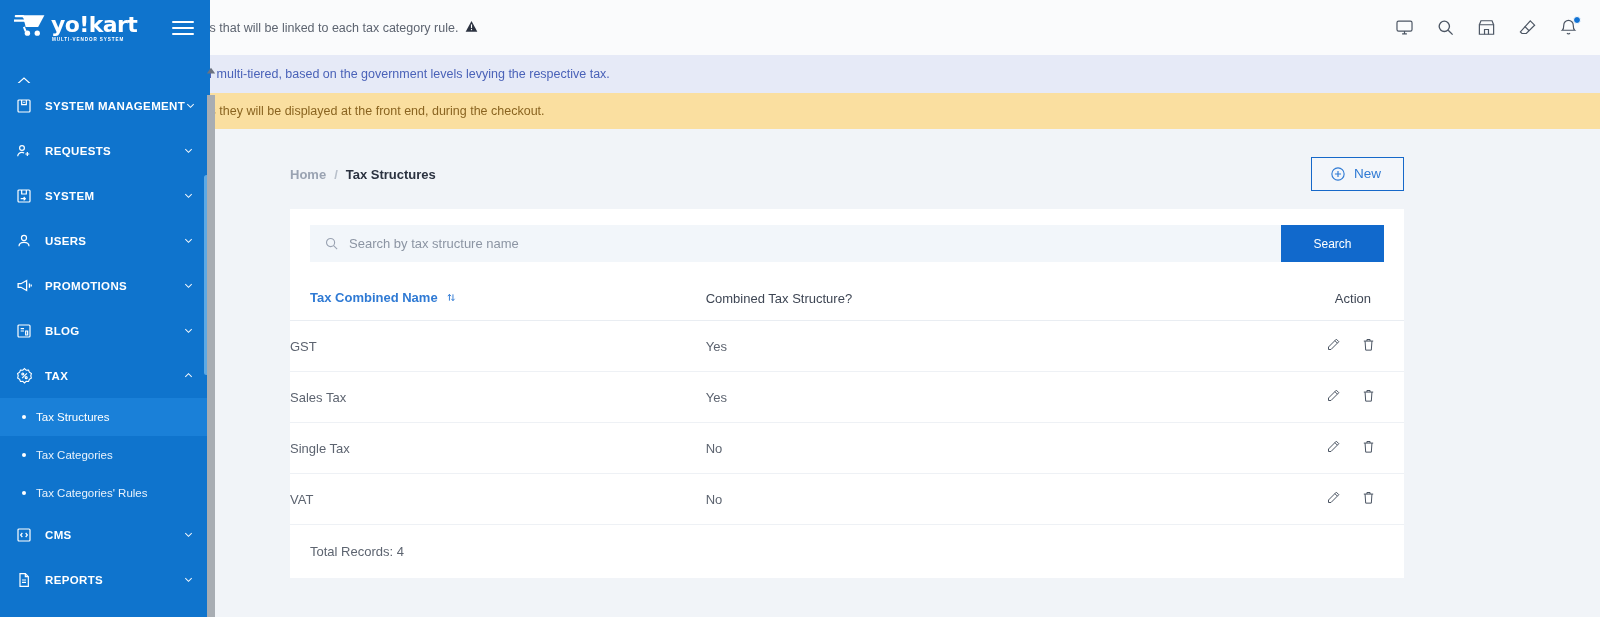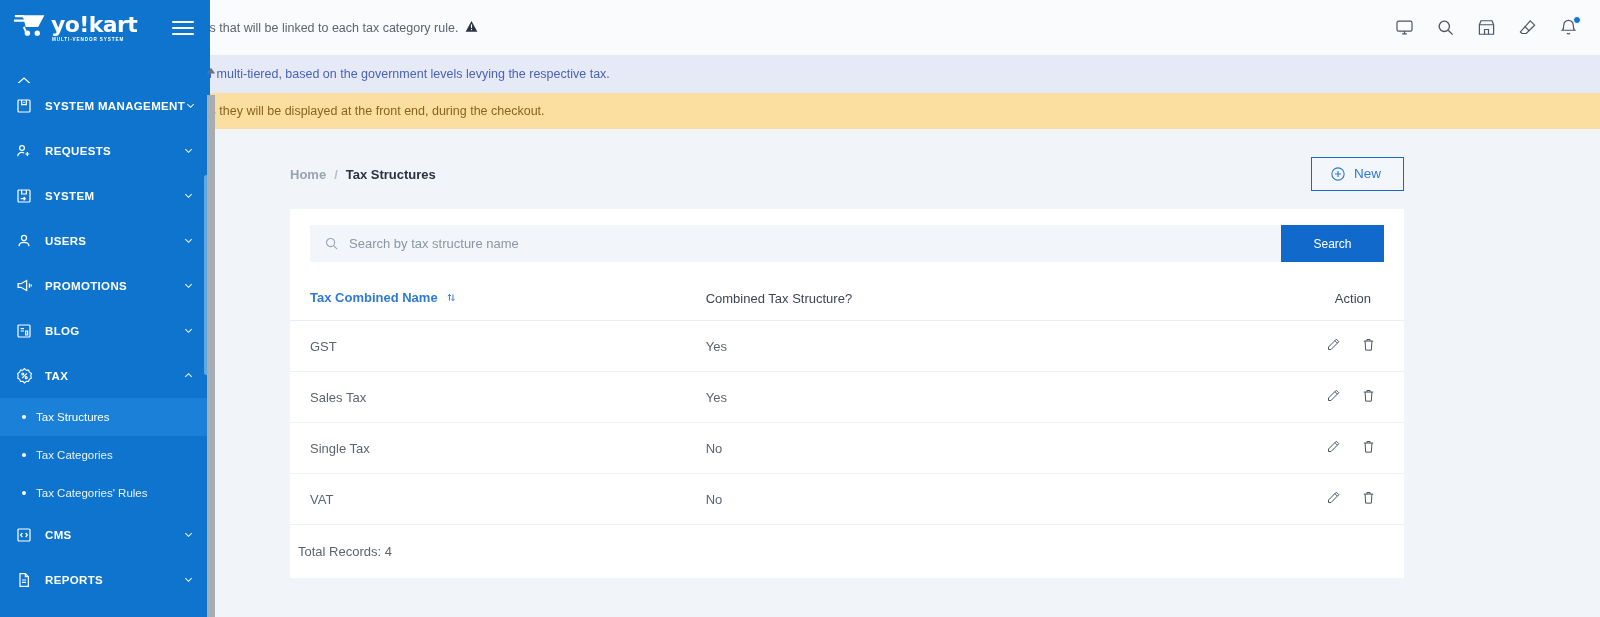--- a/index.html
+++ b/index.html
@@ -186,26 +186,26 @@
   thead th.c3 { text-align: right; padding-right: 33px; }
   .sort-link { color: #2f7ad4; font-weight: bold; cursor: pointer; }
   .sort-ico { margin-left: 5px; vertical-align: -1px; }
 
   tbody td {
     font-size: 13px; color: #5d6470;
     padding: 16px 0;
     border-bottom: 1px solid #eef1f5;
     font-family: "Liberation Sans", sans-serif;
   }
-  tbody td.c1 { padding-left: 20px; }
+  tbody td.c1 { }
   tbody td.c3 { text-align: right; padding-right: 28px; white-space: nowrap; }
   .row-act { display: inline-block; margin-left: 16px; cursor: pointer; vertical-align: middle; }
 
   .card-foot {
-    padding: 19px 8px; font-size: 13px; color: #5d6470;
+    padding: 19px 20px; font-size: 13px; color: #5d6470;
     font-family: "Liberation Sans", sans-serif;
   }
 </style>
 </head>
 <body>
 
 <div id="app">
 
   <div id="banner-stack">
     <div class="banner b-white">

